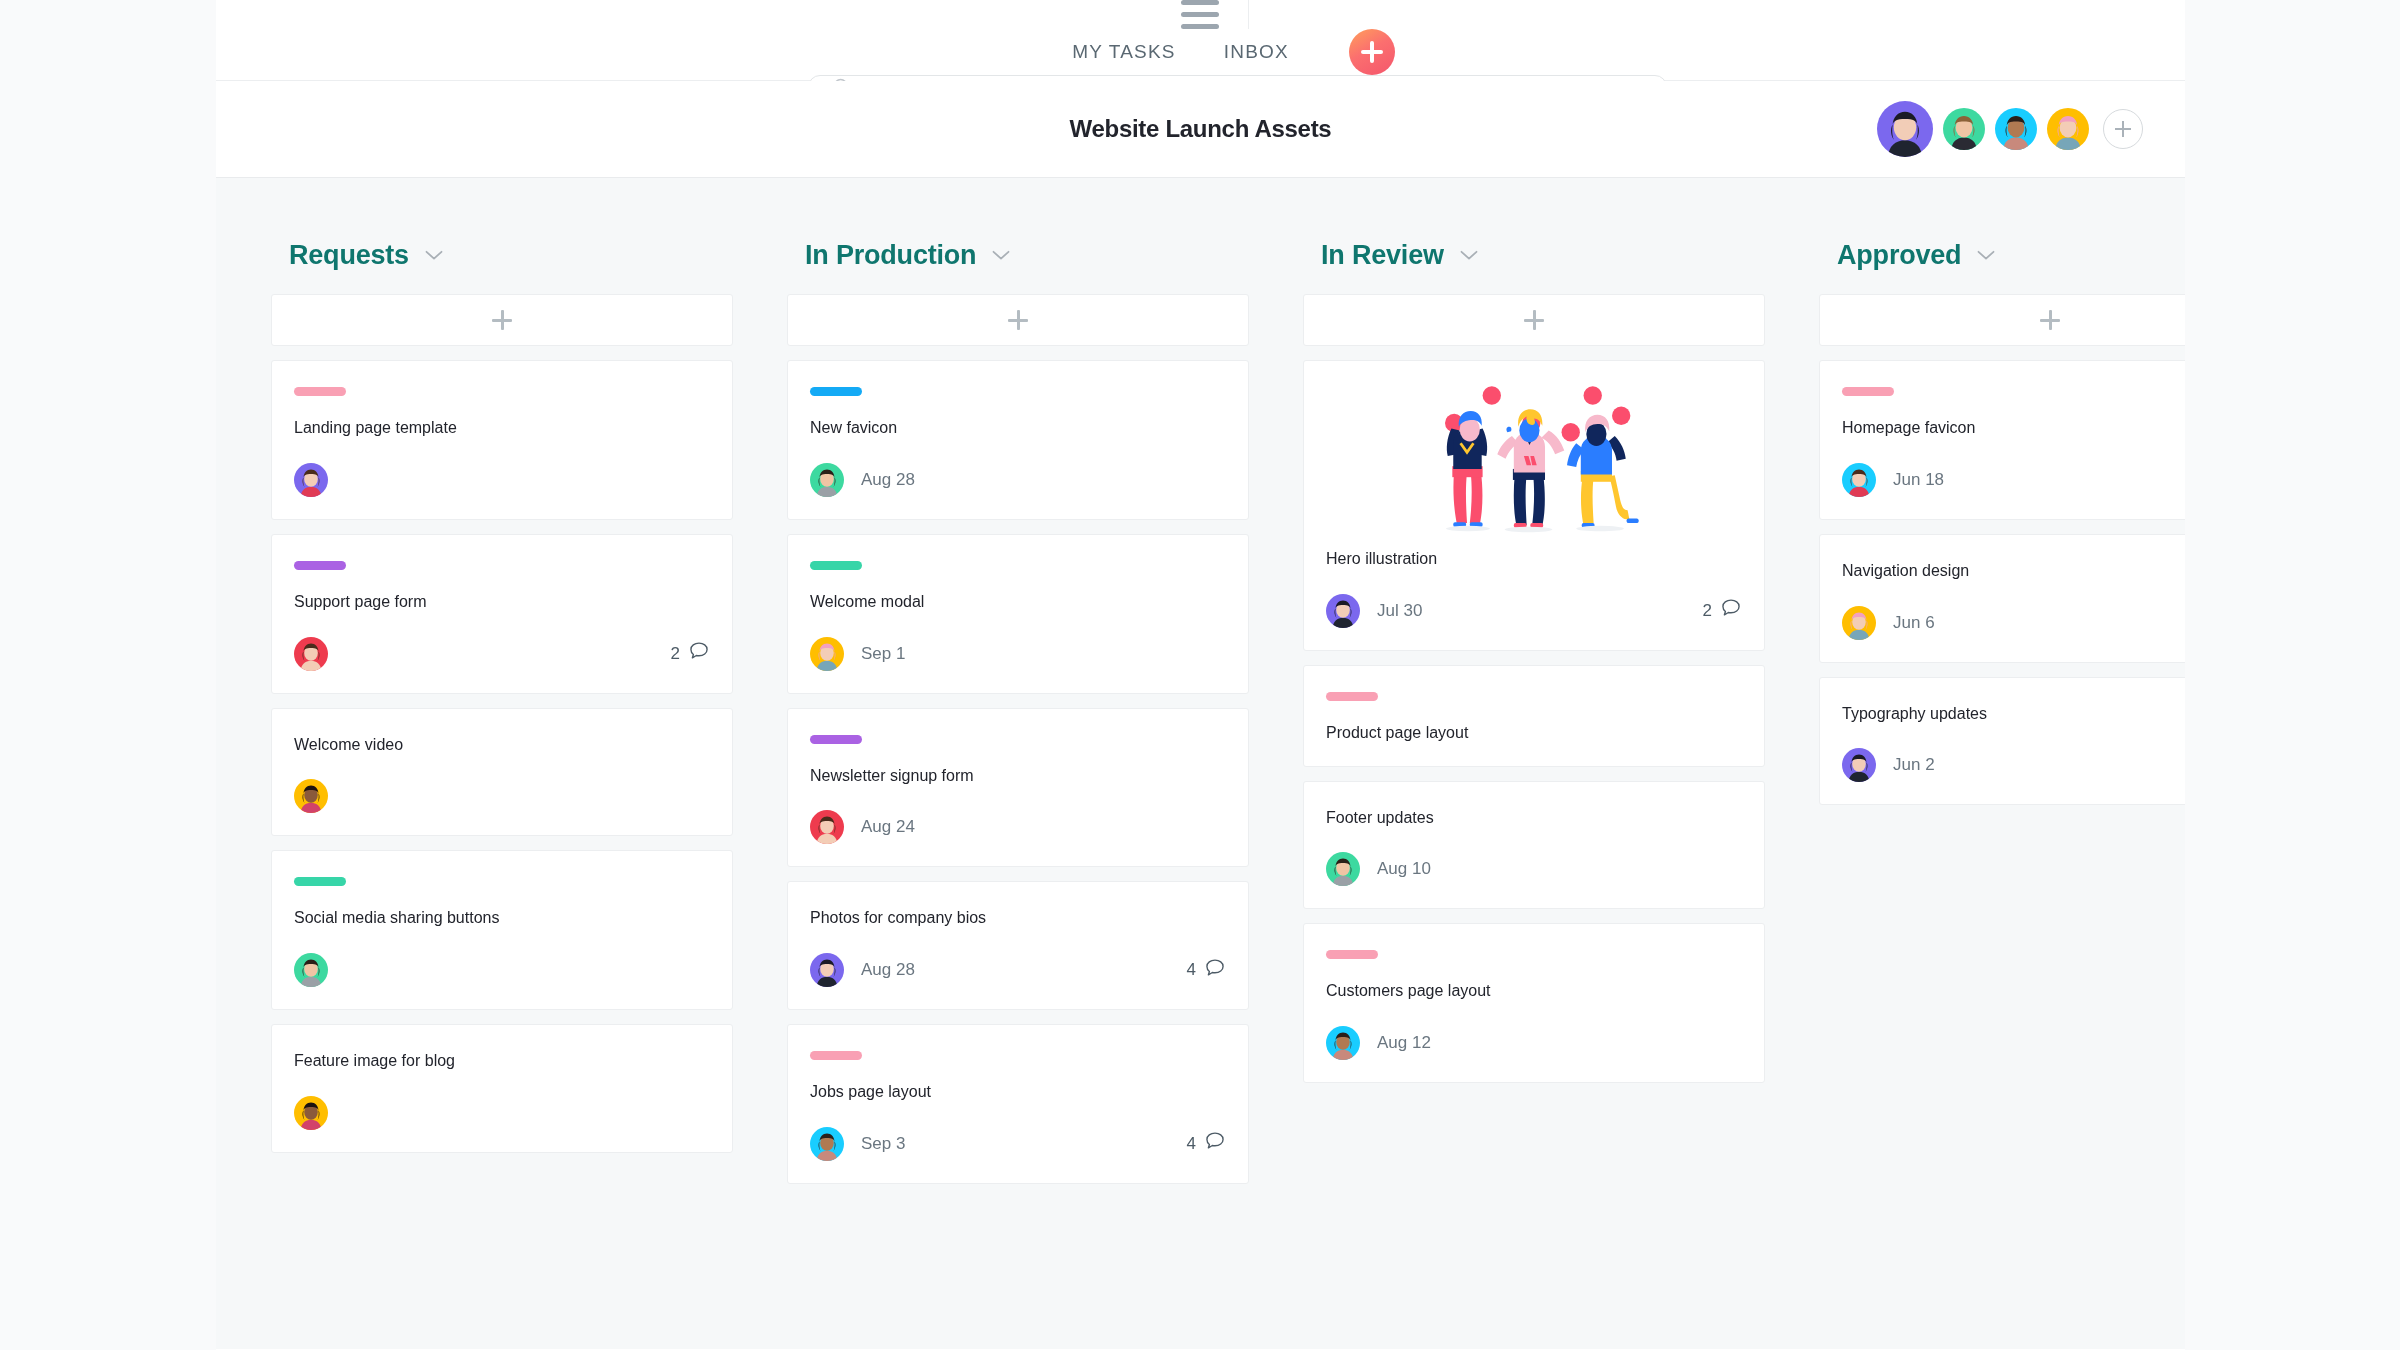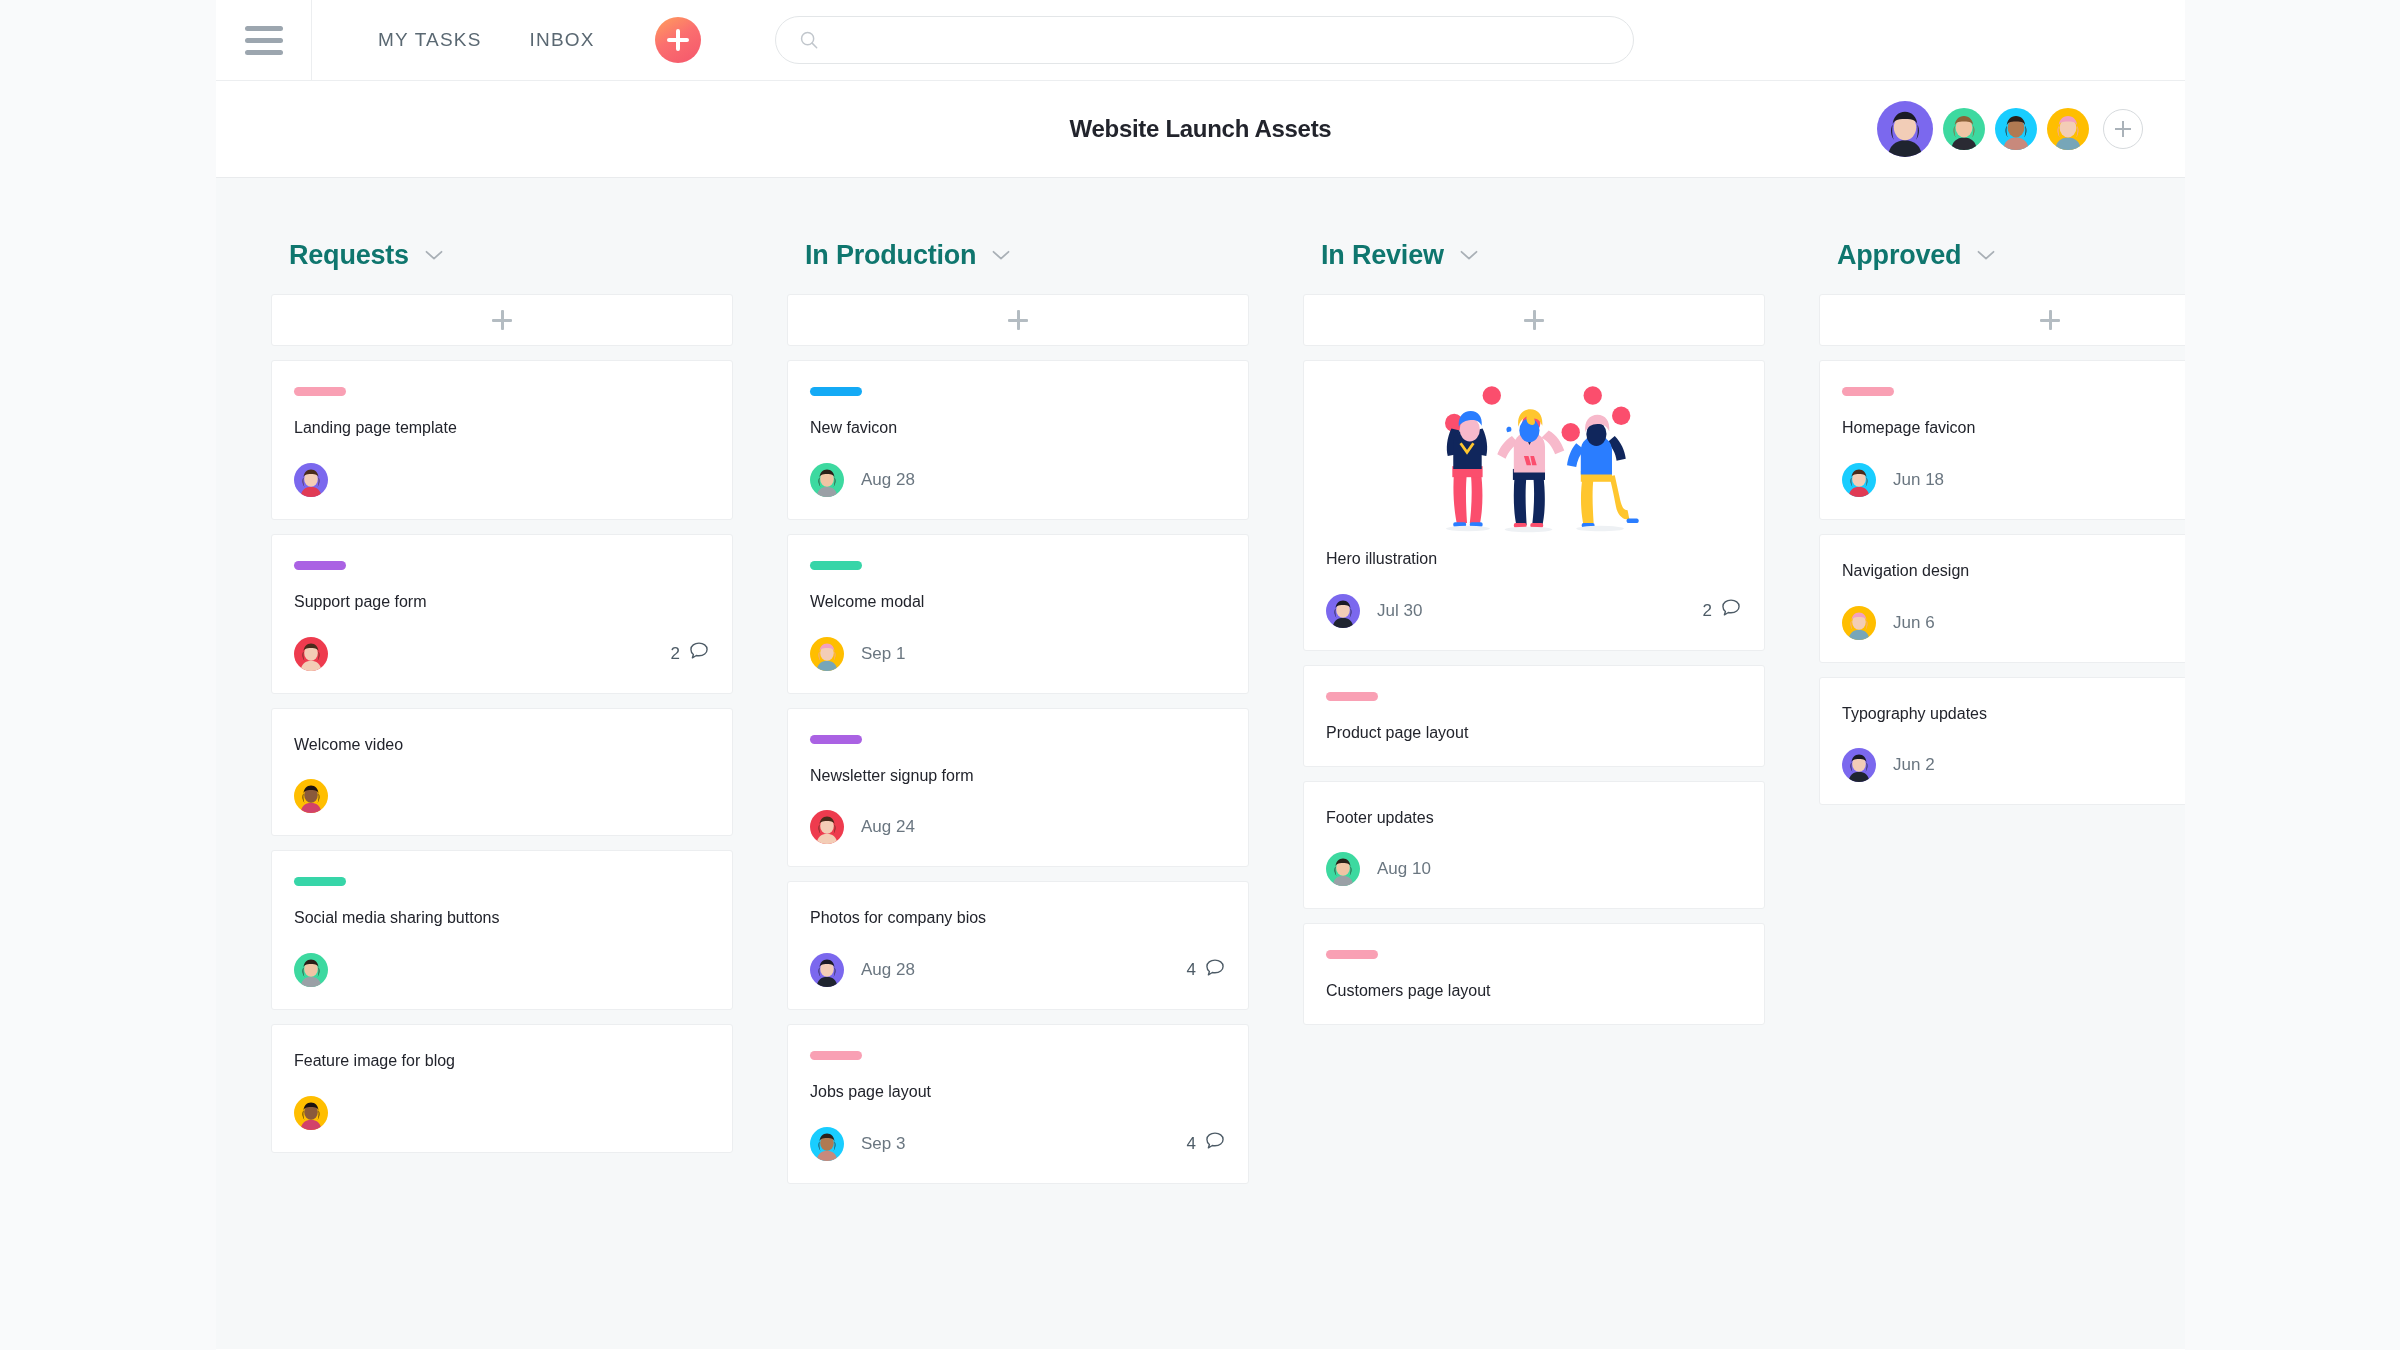--- a/index.html
+++ b/index.html
@@ -19,20 +19,21 @@
   }
 
   
   .topnav {
     position: relative;
     height: 81px;
     background: #fff;
     border-bottom: 1px solid #eceef0;
     display: flex;
     align-items: center;
+    flex-direction: column;
   }
   .hamburger-cell {
     width: 96px; height: 81px;
     display: flex; align-items: center; justify-content: center;
     border-right: 1px solid #eceef0;
     cursor: pointer;
   }
   .hamburger { width: 38px; display: flex; flex-direction: column; gap: 7px; }
   .hamburger i { display: block; height: 5px; border-radius: 3px; background: #9ca6af; }
 
@@ -489,20 +490,30 @@
                 <ellipse cx="50" cy="47" rx="20" ry="23" fill="#f0c4a4"></ellipse>
                 <path d="M28 44c0-16 10-25 22-25s22 9 22 25c0-9-8-12-22-12s-22 3-22 12z" fill="#2b2018"></path>
                 <path d="M28 42c-2 14 0 24 3 28-6-6-8-20-3-28zM72 42c2 14 0 24-3 28 6-6 8-20 3-28z" fill="#2b2018"></path>
               </svg></div>
             <div class="due">Aug 10</div>
           </div>
         </div>
         <div class="card">
           <div class="tag" style="background:#f9a0b4"></div>
           <div class="card-title">Customers page layout</div>
+          <div class="card-foot">
+            <div class="assignee"><svg viewBox="0 0 100 100" width="34" height="34">
+                <rect width="100" height="100" fill="#19cdff"></rect>
+                <path d="M20 100c0-19 13-30 30-30s30 11 30 30z" fill="#c8897c"></path>
+                <ellipse cx="50" cy="47" rx="20" ry="23" fill="#b07a52"></ellipse>
+                <path d="M28 44c0-16 10-25 22-25s22 9 22 25c0-9-8-12-22-12s-22 3-22 12z" fill="#2a1f1a"></path>
+                <path d="M28 42c-2 14 0 24 3 28-6-6-8-20-3-28zM72 42c2 14 0 24-3 28 6-6 8-20 3-28z" fill="#2a1f1a"></path>
+              </svg></div>
+            <div class="due">Aug 12</div>
+          </div>
         </div>
       </div>
       <div class="column">
         <div class="column-head">
           <span class="column-title">Approved</span>
           <span><svg class="chev" viewBox="0 0 18 11" fill="none">
               <path d="M1.5 1.8 9 8.6l7.5-6.8" stroke="#6b7680" stroke-width="1.8" stroke-linecap="round" stroke-linejoin="round"></path>
             </svg></span>
         </div>
         <div class="add-card">

